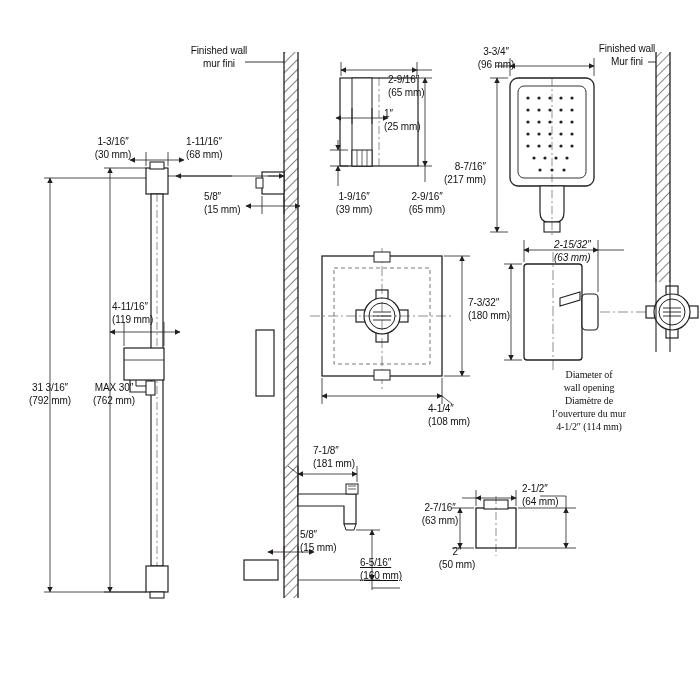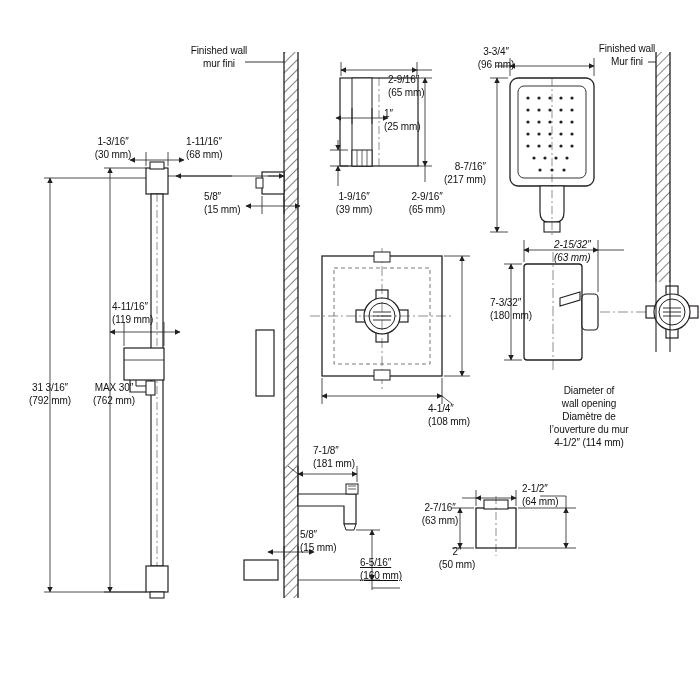--- a/index.html
+++ b/index.html
@@ -324,25 +324,25 @@
 <div class="lbl c" style="left:390px;top:190px;width:74px;">2-9/16″
 (65 mm)</div>
 
 <div class="lbl c" style="left:460px;top:45px;width:72px;">3-3/4″
 (96 mm)</div>
 <div class="lbl r" style="left:412px;top:140px;width:74px;">8-7/16″
 (217 mm)</div>
 
 <div class="lbl l" style="left:554px;top:238px;width:90px;font-style:italic;">2-15/32″
 (63 mm)</div>
-<div class="lbl l" style="left:468px;top:296px;width:74px;margin-left:22px;">7-3/32″
+<div class="lbl l" style="left:468px;top:296px;width:74px;">7-3/32″
 (180 mm)</div>
 <div class="lbl l" style="left:428px;top:402px;width:72px;">4-1/4″
 (108 mm)</div>
-<div class="lbl c" style="left:518px;top:384px;width:142px;">Diameter of
+<div class="lbl c" style="left:518px;top:368px;width:142px;font-family:Liberation Serif, serif;">Diameter of
 wall opening
 Diamètre de
 l’ouverture du mur
 4-1/2″ (114 mm)</div>
 
 <div class="lbl l" style="left:300px;top:444px;width:74px;margin-left:13px;">7-1/8″
 (181 mm)</div>
 <div class="lbl l" style="left:300px;top:528px;width:62px;">5/8″
 (15 mm)</div>
 <div class="lbl l" style="left:360px;top:556px;width:76px;text-decoration:underline;">6-5/16″

